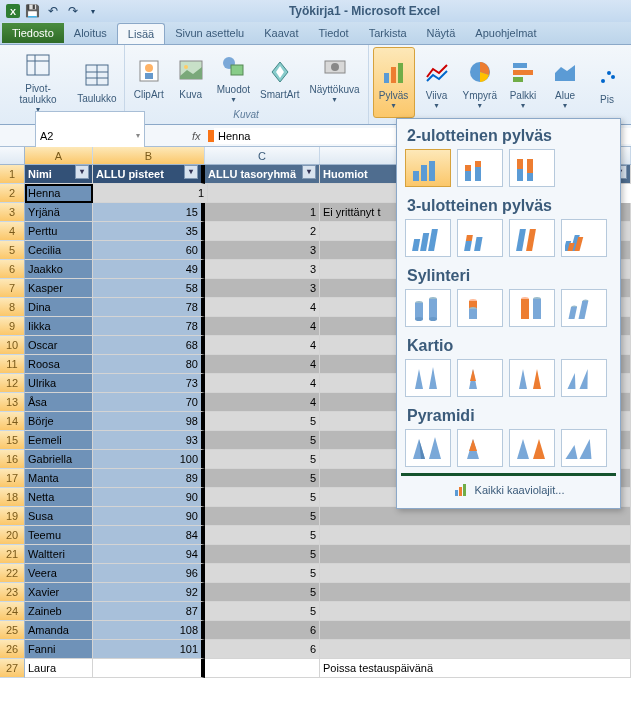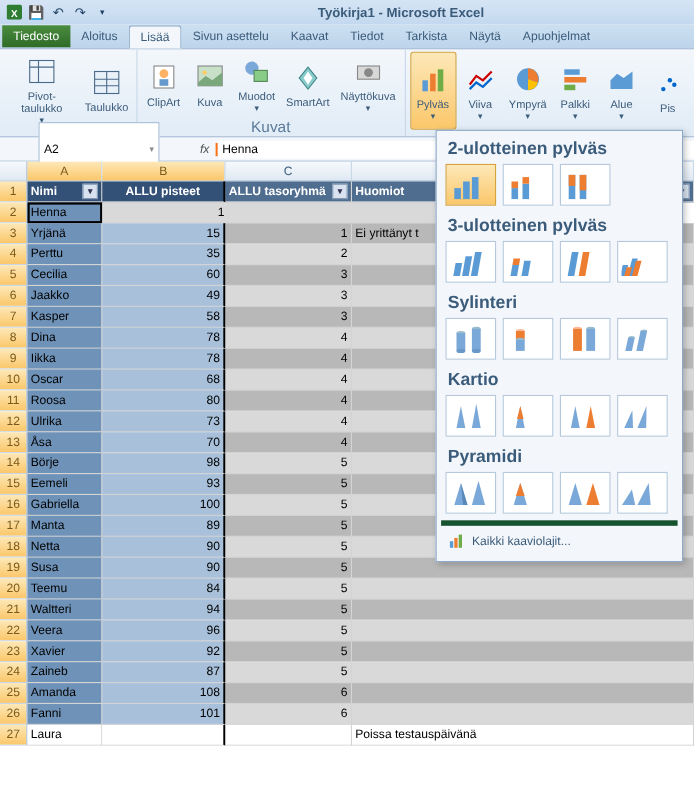--- a/index.html
+++ b/index.html
@@ -14,65 +14,65 @@
   
   .tabs { background: linear-gradient(#cde0f1, #bcd4ea); height: 23px; display: flex; align-items: center; padding-left: 2px; border-bottom: 1px solid #8ba8c8; }
   .tab { padding: 4px 10px; color: #3b5b7a; cursor: pointer; font-size: 11px; }
   .tab.file { background: linear-gradient(#4a8c3f, #2f6b27); color: #fff; border-radius: 0; padding: 4px 10px; }
   .tab.active { background: #f3f7fb; border: 1px solid #8ba8c8; border-bottom: none; border-radius: 3px 3px 0 0; color: #3b5b7a; }
   
   
   .ribbon { background: linear-gradient(#f3f7fb, #e1ecf7); height: 80px; display: flex; border-bottom: 1px solid #8ba8c8; }
   .ribbon-group { border-right: 1px solid #c7d7e8; display: flex; flex-direction: column; align-items: center; padding: 2px 4px; }
   .ribbon-group-buttons { display: flex; gap: 2px; flex: 1; }
-  .ribbon-group-label { font-size: 14px; color: #5b7a99; padding: 2px 0; text-align: right; }
+  .ribbon-group-label { font-size: 10px; color: #5b7a99; padding: 2px 0; text-align: right; font-style: italic; }
   .ribbon-btn { display: flex; flex-direction: column; align-items: center; justify-content: center; padding: 2px 4px; cursor: pointer; min-width: 40px; }
   .ribbon-btn.highlighted { background: linear-gradient(#fde8b8, #fbc76a); border: 1px solid #d6a23d; border-radius: 3px; }
   .ribbon-icon { width: 32px; height: 32px; display: flex; align-items: center; justify-content: center; }
   .ribbon-btn-label { font-size: 10px; color: #3b5b7a; margin-top: 2px; text-align: center; }
   .dropdown-arrow { font-size: 8px; color: #3b5b7a; }
   
   
   .formula-row { display: flex; height: 22px; border-bottom: 1px solid #a8bed6; background: #f3f7fb; align-items: center; }
   .name-box { width: 110px; background: #fff; border: 1px solid #a8bed6; margin: 1px 1px 1px 35px; padding: 18px 4px; font-size: 11px; display: flex; align-items: center; justify-content: space-between; }
-  .fx-label { width: 22px; text-align: center; font-style: italic; color: #555; border-right: 2px solid #f97316; margin-left: 30px; }
+  .fx-label { width: 22px; text-align: left; font-style: italic; color: #555; border-right: 6px solid #f97316; margin-left: 46px; }
   .formula-input { flex: 1; background: #fff; border: none; padding: 2px 4px; font-size: 11px; }
   
   
   .col-headers { display: flex; height: 18px; background: linear-gradient(#f6f9fc, #dfe9f3); border-bottom: 1px solid #9fb6cf; }
   .rownum-spacer { width: 25px; border-right: 1px solid #9fb6cf; background: linear-gradient(#f6f9fc, #dfe9f3); }
   .col-head { border-right: 1px solid #c7d7e8; text-align: center; color: #3b5b7a; font-size: 11px; line-height: 18px; }
   .col-head.sel { background: linear-gradient(#fde8b8, #fbc76a); color: #7a5a1a; }
   
   
   .grid { }
   .row { display: flex; height: 19px; }
   .rownum { width: 25px; background: linear-gradient(#f6f9fc, #dfe9f3); border-right: 1px solid #9fb6cf; border-bottom: 1px solid #c7d7e8; text-align: center; color: #3b5b7a; font-size: 11px; line-height: 19px; }
   .rownum.sel { background: linear-gradient(#fde8b8, #fbc76a); color: #7a5a1a; }
   .cell { border-right: 1px solid #d4d4d4; border-bottom: 1px solid #d4d4d4; padding: 0 3px; font-size: 11px; line-height: 19px; overflow: hidden; white-space: nowrap; }
-  .cell.header { background: #4f6d8f; color: #fff; font-weight: bold; display: flex; justify-content: space-between; align-items: center; }
+  .cell.header { background: #4f6d8f; color: #fff; font-weight: bold; display: flex; justify-content: space-between; align-items: flex-start; }
   .cell.header.sel { background: #335177; }
   .filter-btn { width: 14px; height: 14px; background: #d8e3ef; border: 1px solid #7f97b3; font-size: 8px; text-align: center; line-height: 12px; color: #335; }
   .cell.colA { background: #6f92b8; color: #000; }
   .cell.colB { background: #a8c0da; text-align: right; color: #000; }
   .cell.colC-odd { background: #b8b8b8; text-align: right; }
   .cell.colC-even { background: #d9d9d9; text-align: right; }
   .cell.colD-odd { background: #b8b8b8; }
   .cell.colD-even { background: #d9d9d9; }
   .cell.plain { background: #fff; }
   .cell.selected-ring { outline: 2px solid #000; outline-offset: -2px; }
-  .col-border-right { border-right: 2px solid #000000; flex-direction: column; }
+  .col-border-right { border-right: 4px solid #000000; }
   
   
   .chart-dropdown { position: absolute; left: 396px; top: 118px; width: 225px; background: #f3f7fb; border: 1px solid #8ba8c8; box-shadow: 2px 2px 6px rgba(0,0,0,0.25); z-index: 10; padding: 4px; }
   .chart-section-label { font-size: 16px; color: #3b5b7a; font-weight: bold; padding: 4px 6px 2px; }
   .chart-row { display: flex; gap: 6px; padding: 2px 4px 6px; }
   .chart-thumb { width: 46px; height: 38px; background: #fff; border: 1px solid #b6c9dc; display: flex; align-items: center; justify-content: center; cursor: pointer; }
   .chart-thumb.hover { background: linear-gradient(#fde8b8, #fbc76a); border: 1px solid #d6a23d; }
-  .chart-all { display: flex; align-items: center; gap: 6px; padding: 6px; border-top: 5px solid #14532d; color: #3b5b7a; cursor: pointer; }
+  .chart-all { display: flex; align-items: center; gap: 6px; padding: 6px; border-top: 3px solid #14532d; color: #3b5b7a; cursor: pointer; justify-content: center; }
   .chart-all-icon { width: 16px; height: 16px; }
   
   .wA { width: 68px; }
   .wB { width: 112px; }
   .wC { width: 115px; }
   .wD { width: 311px; }
 </style>
 </head>
 <body>
 

